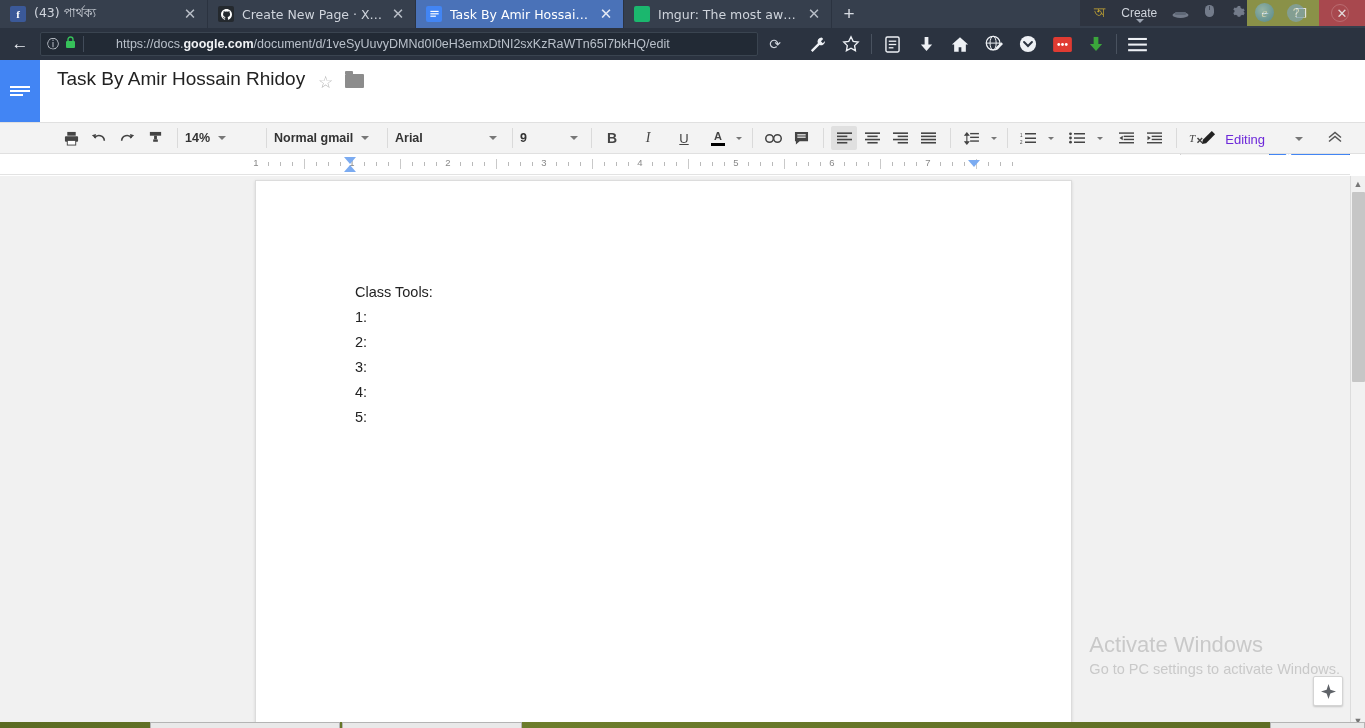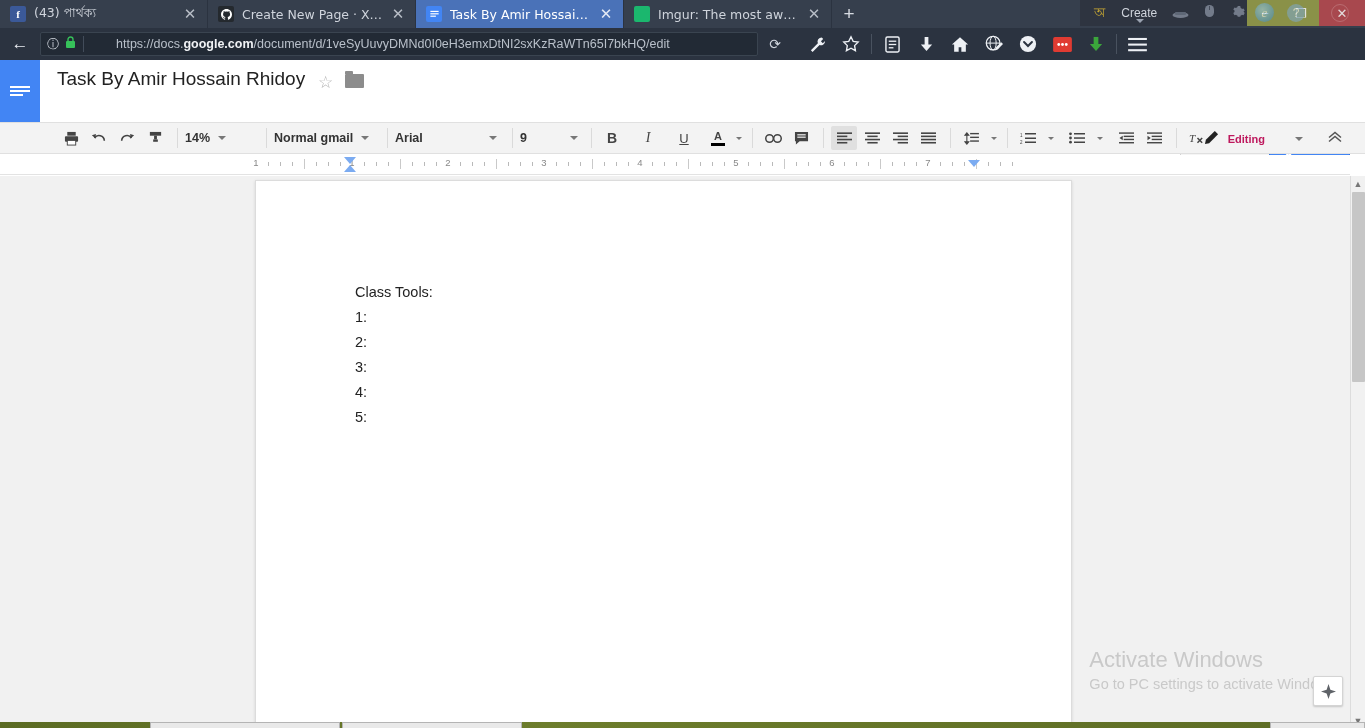--- a/index.html
+++ b/index.html
@@ -168,21 +168,21 @@
   .tl-sep { width: 1px; height: 20px; background: #dadada; margin: 0 7px; }
   .tl-drop { display: flex; align-items: center; height: 24px; }
   .tl-drop .val { font-size: 12.5px; color: #333; font-weight: bold; }
   .tl-drop .car { margin-left: 8px; border-left: 4px solid transparent;
                   border-right: 4px solid transparent; border-top: 4px solid #777; }
   .minic { margin-left: 5px; border-left: 3px solid transparent;
            border-right: 3px solid transparent; border-top: 3px solid #777; }
   #mode-area { position: absolute; right: 62px; top: 4px; display: flex;
                align-items: center; height: 24px; }
   #mode-area .pen { font-size: 13px; margin-right: 9px; }
-  #mode-area .mlabel { font-size: 11px; font-weight: bold; color: #be185d; }
+  #mode-area .mlabel { font-size: 13px; font-weight: normal; color: #6d28d9; }
   #mode-area .car { margin-left: 30px; border-left: 4px solid transparent;
                     border-right: 4px solid transparent; border-top: 4px solid #777; }
   #collapse-btn { position: absolute; right: 22px; top: 7px; color: #555; font-size: 14px; }
 
   
   #ruler {
     position: absolute; top: 155px; left: 0; width: 1350px; height: 20px;
     background: #fff; border-bottom: 1px solid #e3e3e3;
   }
   .rtick { position: absolute; top: 7px; width: 1px; height: 4px; background: #b9b9b9; }
@@ -213,21 +213,21 @@
     background: #f1f1f1; border-left: 1px solid #dcdcdc;
   }
   #sb-up, #sb-down { position: absolute; left: 0; width: 14px; height: 15px;
                      display: flex; align-items: center; justify-content: center;
                      color: #777; font-size: 9px; }
   #sb-up { top: 0; } #sb-down { bottom: 0; }
   #sb-thumb { position: absolute; left: 1px; top: 16px; width: 13px; height: 190px;
               background: #c6c6c6; border-radius: 1px; }
 
   
-  #watermark { position: absolute; right: 25px; bottom: 36px; text-align: left;
+  #watermark { position: absolute; right: 25px; bottom: 51px; text-align: left;
                pointer-events: none; margin-top: 32px; }
   #wm-title { font-size: 22px; color: #c9c9c9; font-family: "Liberation Sans", sans-serif; }
   #wm-sub { font-size: 14.5px; color: #c9c9c9; margin-top: 3px; }
   #explore-btn {
     position: absolute; right: 22px; bottom: 22px; width: 30px; height: 30px;
     background: #fff; border: 1px solid #d4d4d4; border-radius: 2px;
     box-shadow: 0 1px 2px rgba(0,0,0,.18);
     display: flex; align-items: center; justify-content: center;
     color: #5f6368; font-size: 15px;
   }

